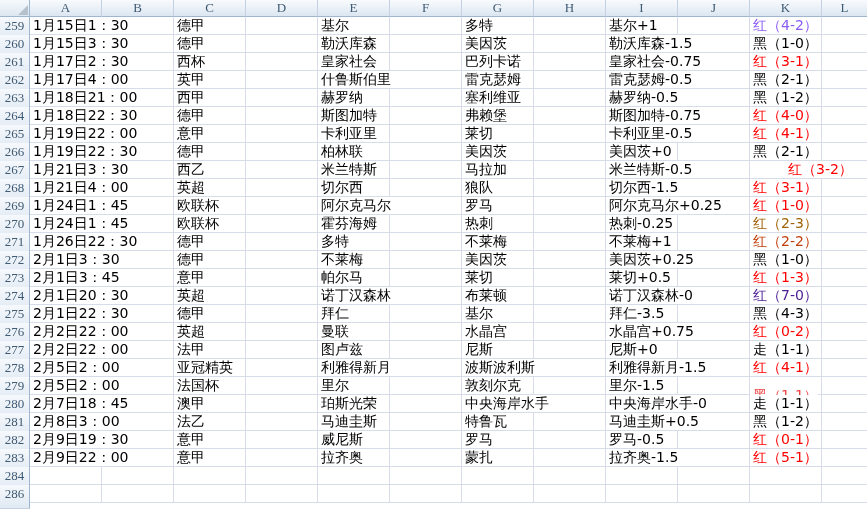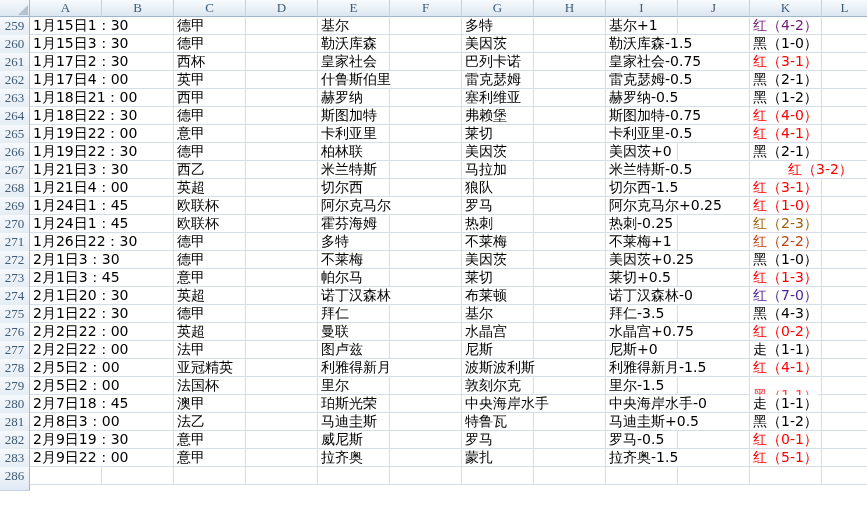--- a/index.html
+++ b/index.html
@@ -75,21 +75,21 @@
         <div class="cell"><span class="txt">1月15日1：30</span></div>
         <div class="cell"></div>
         <div class="cell"><span class="txt">德甲</span></div>
         <div class="cell"></div>
         <div class="cell"><span class="txt">基尔</span></div>
         <div class="cell"></div>
         <div class="cell"><span class="txt">多特</span></div>
         <div class="cell"></div>
         <div class="cell"><span class="txt">基尔+1</span></div>
         <div class="cell"></div>
-        <div class="cell"><span class="txt" style="color: #701a75;">红（4-2）</span></div>
+        <div class="cell"><span class="txt" style="color: #8b5cf6;">红（4-2）</span></div>
         <div class="cell last"></div>
       </div>
       <div class="grid-row">
         <div class="row-hdr">260</div>
         <div class="cell"><span class="txt">1月15日3：30</span></div>
         <div class="cell"></div>
         <div class="cell"><span class="txt">德甲</span></div>
         <div class="cell"></div>
         <div class="cell"><span class="txt">勒沃库森</span></div>
         <div class="cell"></div>
@@ -436,20 +436,35 @@
         <div class="cell"></div>
         <div class="cell"><span class="txt">意甲</span></div>
         <div class="cell"></div>
         <div class="cell"><span class="txt">拉齐奥</span></div>
         <div class="cell"></div>
         <div class="cell"><span class="txt">蒙扎</span></div>
         <div class="cell"></div>
         <div class="cell"><span class="txt">拉齐奥-1.5</span></div>
         <div class="cell"></div>
         <div class="cell"><span class="txt" style="color: rgb(255, 0, 0);">红（5-1）</span></div>
+        <div class="cell last"></div>
+      </div>
+      <div class="grid-row">
+        <div class="row-hdr">284</div>
+        <div class="cell"></div>
+        <div class="cell"></div>
+        <div class="cell"></div>
+        <div class="cell"></div>
+        <div class="cell"></div>
+        <div class="cell"></div>
+        <div class="cell"></div>
+        <div class="cell"></div>
+        <div class="cell"></div>
+        <div class="cell"></div>
+        <div class="cell"></div>
         <div class="cell last"></div>
       </div>
       <div class="grid-row">
         <div class="row-hdr">286</div>
         <div class="cell"></div>
         <div class="cell"></div>
         <div class="cell"></div>
         <div class="cell"></div>
         <div class="cell"></div>
         <div class="cell"></div>

